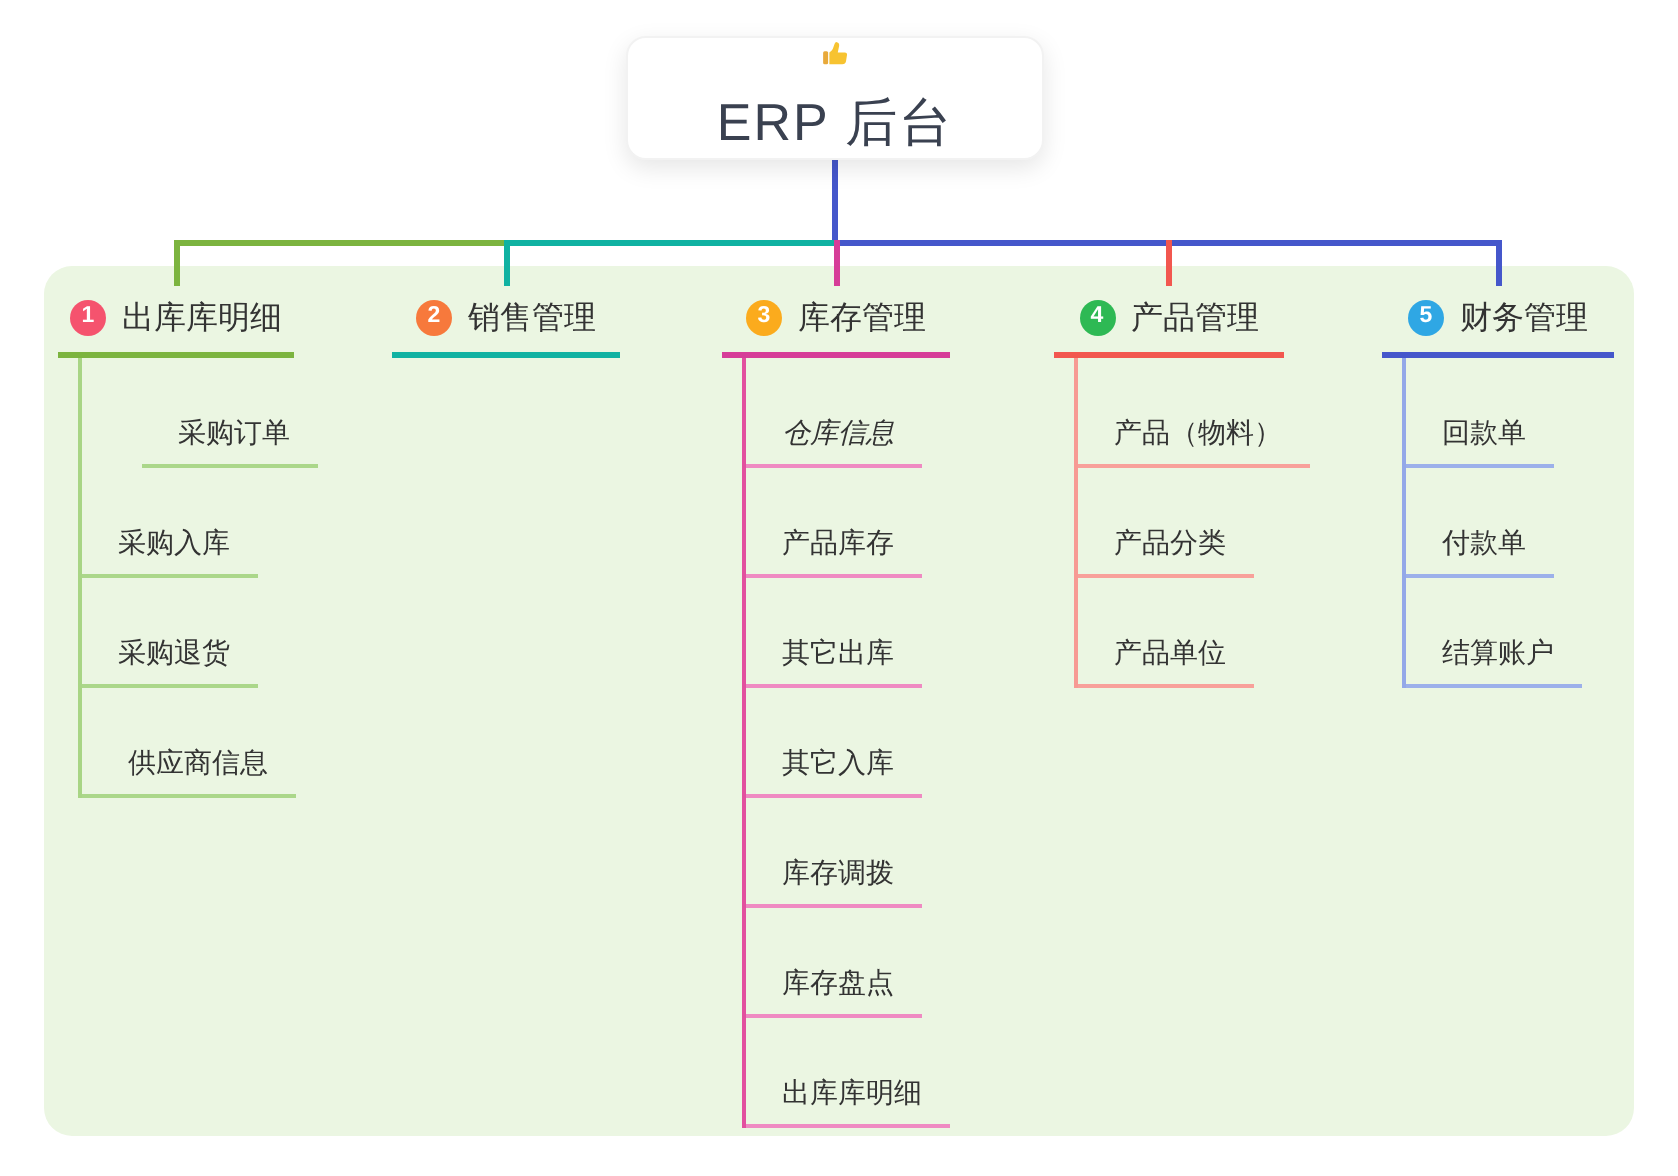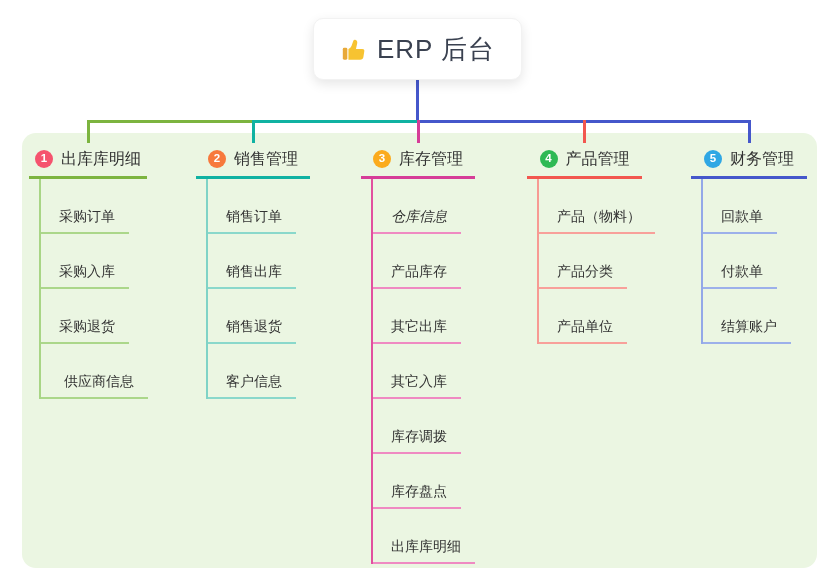--- a/index.html
+++ b/index.html
@@ -11,21 +11,21 @@
   }
   .panel{
     position:absolute;left:22px;top:133px;width:795px;height:435px;
     border-radius:14px;z-index:0;
   }
   .root-node{
     position:absolute;left:313px;top:18px;width:209px;height:62px;
     background:#ffffff;border:1px solid #f2f2f2;border-radius:10px;
     box-shadow:0 4px 12px rgba(0,0,0,0.10);
     display:flex;align-items:center;justify-content:center;gap:10px;
-    z-index:3;box-sizing:border-box;cursor:default;
+    z-index:3;box-sizing:border-box;cursor:default;flex-direction:column;
   }
   .root-label{font-size:26px;font-weight:500;color:#3a4150;letter-spacing:1px;}
   .thumb-icon{width:27px;height:27px;display:block;}
   .vline,.hline{position:absolute;z-index:1;}
   .branch{position:absolute;top:142px;z-index:2;}
   .branch-header{
     height:34px;display:flex;align-items:center;justify-content:center;gap:8px;
     border-bottom:3px solid #000;cursor:default;
   }
   .badge{
@@ -67,52 +67,38 @@
       <div class="vline" style="left: 583px; top: 120px; width: 3px; height: 23px; background: rgb(242, 87, 79);"></div>
       <div class="vline" style="left: 747.5px; top: 120px; width: 3px; height: 23px; background: rgb(69, 87, 203);"></div>
     </div>
   <div id="branches">
       <div class="branch" style="left: 29px; width: 118px;">
         <div class="branch-header" style="border-bottom-color: rgb(124, 180, 63);">
           <span class="badge" style="background: rgb(245, 83, 110);">1</span>
           <span class="branch-label">出库库明细</span>
         </div>
         <div class="items" style="border-left-color: rgb(168, 213, 133);">
-          <div class="item" style="border-bottom-color: rgb(171, 215, 138);">
+          <div class="item" style="border-bottom-color: rgb(171, 215, 138); margin-left: 30px;">
             <span class="item-label">采购订单</span>
           </div>
           <div class="item" style="border-bottom-color: rgb(171, 215, 138);">
             <span class="item-label">采购入库</span>
           </div>
           <div class="item" style="border-bottom-color: rgb(171, 215, 138);">
             <span class="item-label">采购退货</span>
           </div>
           <div class="item" style="border-bottom-color: rgb(171, 215, 138); padding-left: 23px;">
             <span class="item-label">供应商信息</span>
           </div>
         </div>
       </div>
       <div class="branch" style="left: 196px; width: 114px;">
         <div class="branch-header" style="border-bottom-color: rgb(16, 178, 162);">
           <span class="badge" style="background: rgb(247, 121, 60);">2</span>
           <span class="branch-label">销售管理</span>
-        </div>
-        <div class="items" style="border-left-color: rgb(127, 211, 198);">
-          <div class="item" style="border-bottom-color: rgb(138, 216, 203);">
-            <span class="item-label">销售订单</span>
-          </div>
-          <div class="item" style="border-bottom-color: rgb(138, 216, 203);">
-            <span class="item-label">销售出库</span>
-          </div>
-          <div class="item" style="border-bottom-color: rgb(138, 216, 203);">
-            <span class="item-label">销售退货</span>
-          </div>
-          <div class="item" style="border-bottom-color: rgb(138, 216, 203);">
-            <span class="item-label">客户信息</span>
-          </div>
         </div>
       </div>
       <div class="branch" style="left: 361px; width: 114px;">
         <div class="branch-header" style="border-bottom-color: rgb(214, 61, 152);">
           <span class="badge" style="background: rgb(251, 171, 29);">3</span>
           <span class="branch-label">库存管理</span>
         </div>
         <div class="items" style="border-left-color: rgb(226, 80, 159);">
           <div class="item" style="border-bottom-color: rgb(239, 138, 194); font-style: italic;">
             <span class="item-label">仓库信息</span>

